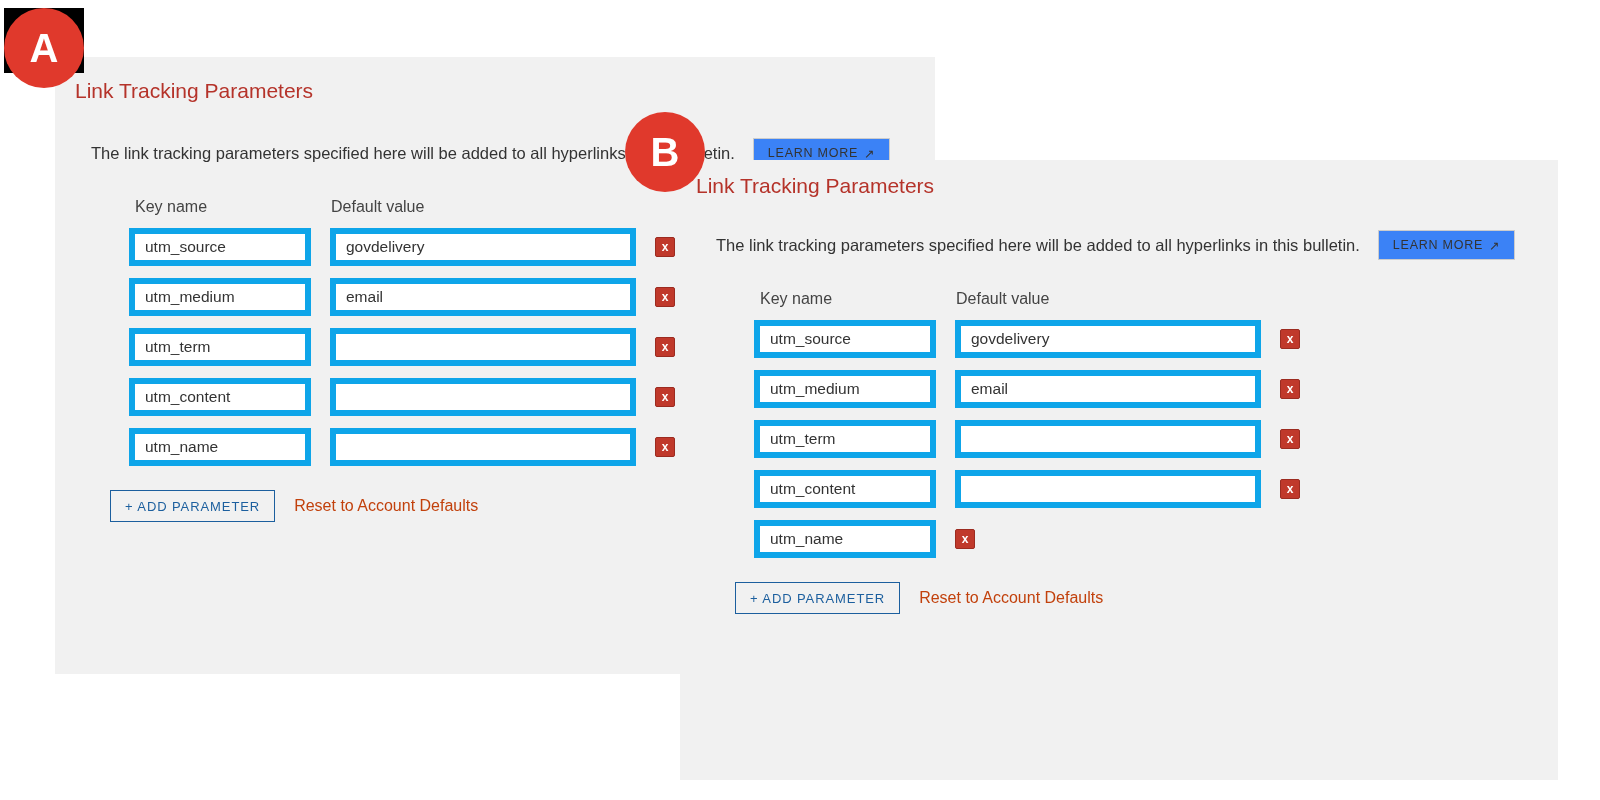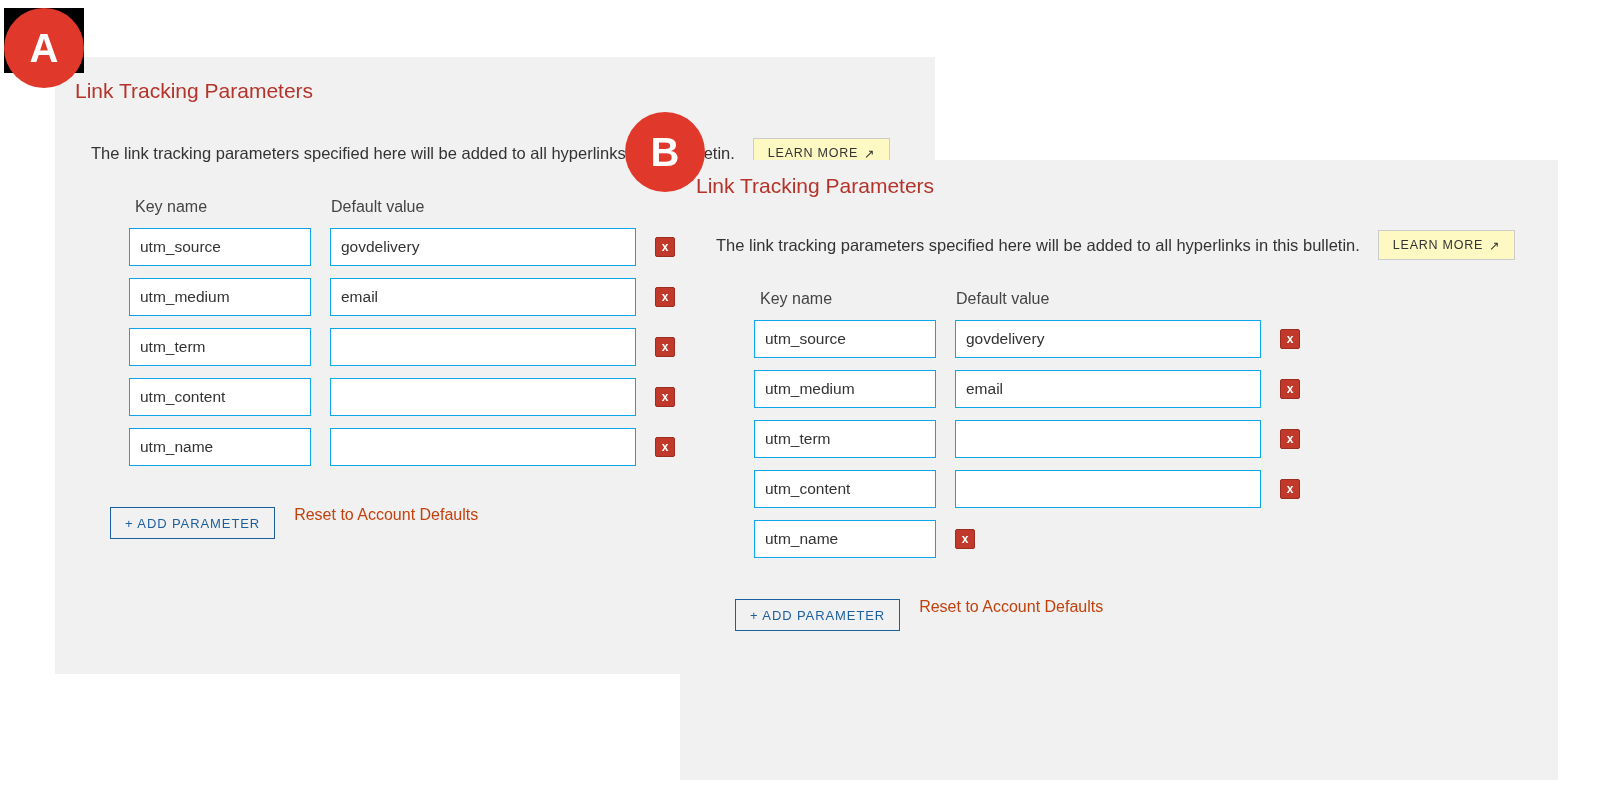--- a/index.html
+++ b/index.html
@@ -39,42 +39,42 @@
   .panel-desc {
     color: #333333;
   }
 
   .learn-more {
     display: inline-flex;
     align-items: center;
     justify-content: center;
     gap: 6px;
     border: 1px solid #cccccc;
-    background: #fef9c3;
+    background: #3b82f6;
     color: #333333;
     letter-spacing: 0.06em;
     text-transform: uppercase;
     box-sizing: border-box;
     white-space: nowrap;
     cursor: pointer;
   }
 
   .col-headers {
     display: flex;
     color: #444444;
   }
 
   .param-row {
     display: flex;
     align-items: center;
   }
 
   .param-input {
     box-sizing: border-box;
-    border: 1px solid #0ea5e9;
+    border: 6px solid #0ea5e9;
     background: #ffffff;
     color: #333333;
     font-family: "Liberation Sans", sans-serif;
     outline: none;
   }
 
   .param-input.focused {
     border: 1px solid #4a86c8;
     box-shadow: 0 0 0 1px rgba(74,134,200,0.35);
   }
@@ -100,21 +100,20 @@
 
   .add-param-btn {
     border: 1px solid #1c5f9e;
     background: transparent;
     color: #1c5f9e;
     letter-spacing: 0.07em;
     text-transform: uppercase;
     box-sizing: border-box;
     cursor: pointer;
     font-family: "Liberation Sans", sans-serif;
-    margin-top: 17px;
   }
 
   .reset-link {
     color: #c2410c;
     cursor: pointer;
   }
 
   
   #panel-a {
     left: 55px;

